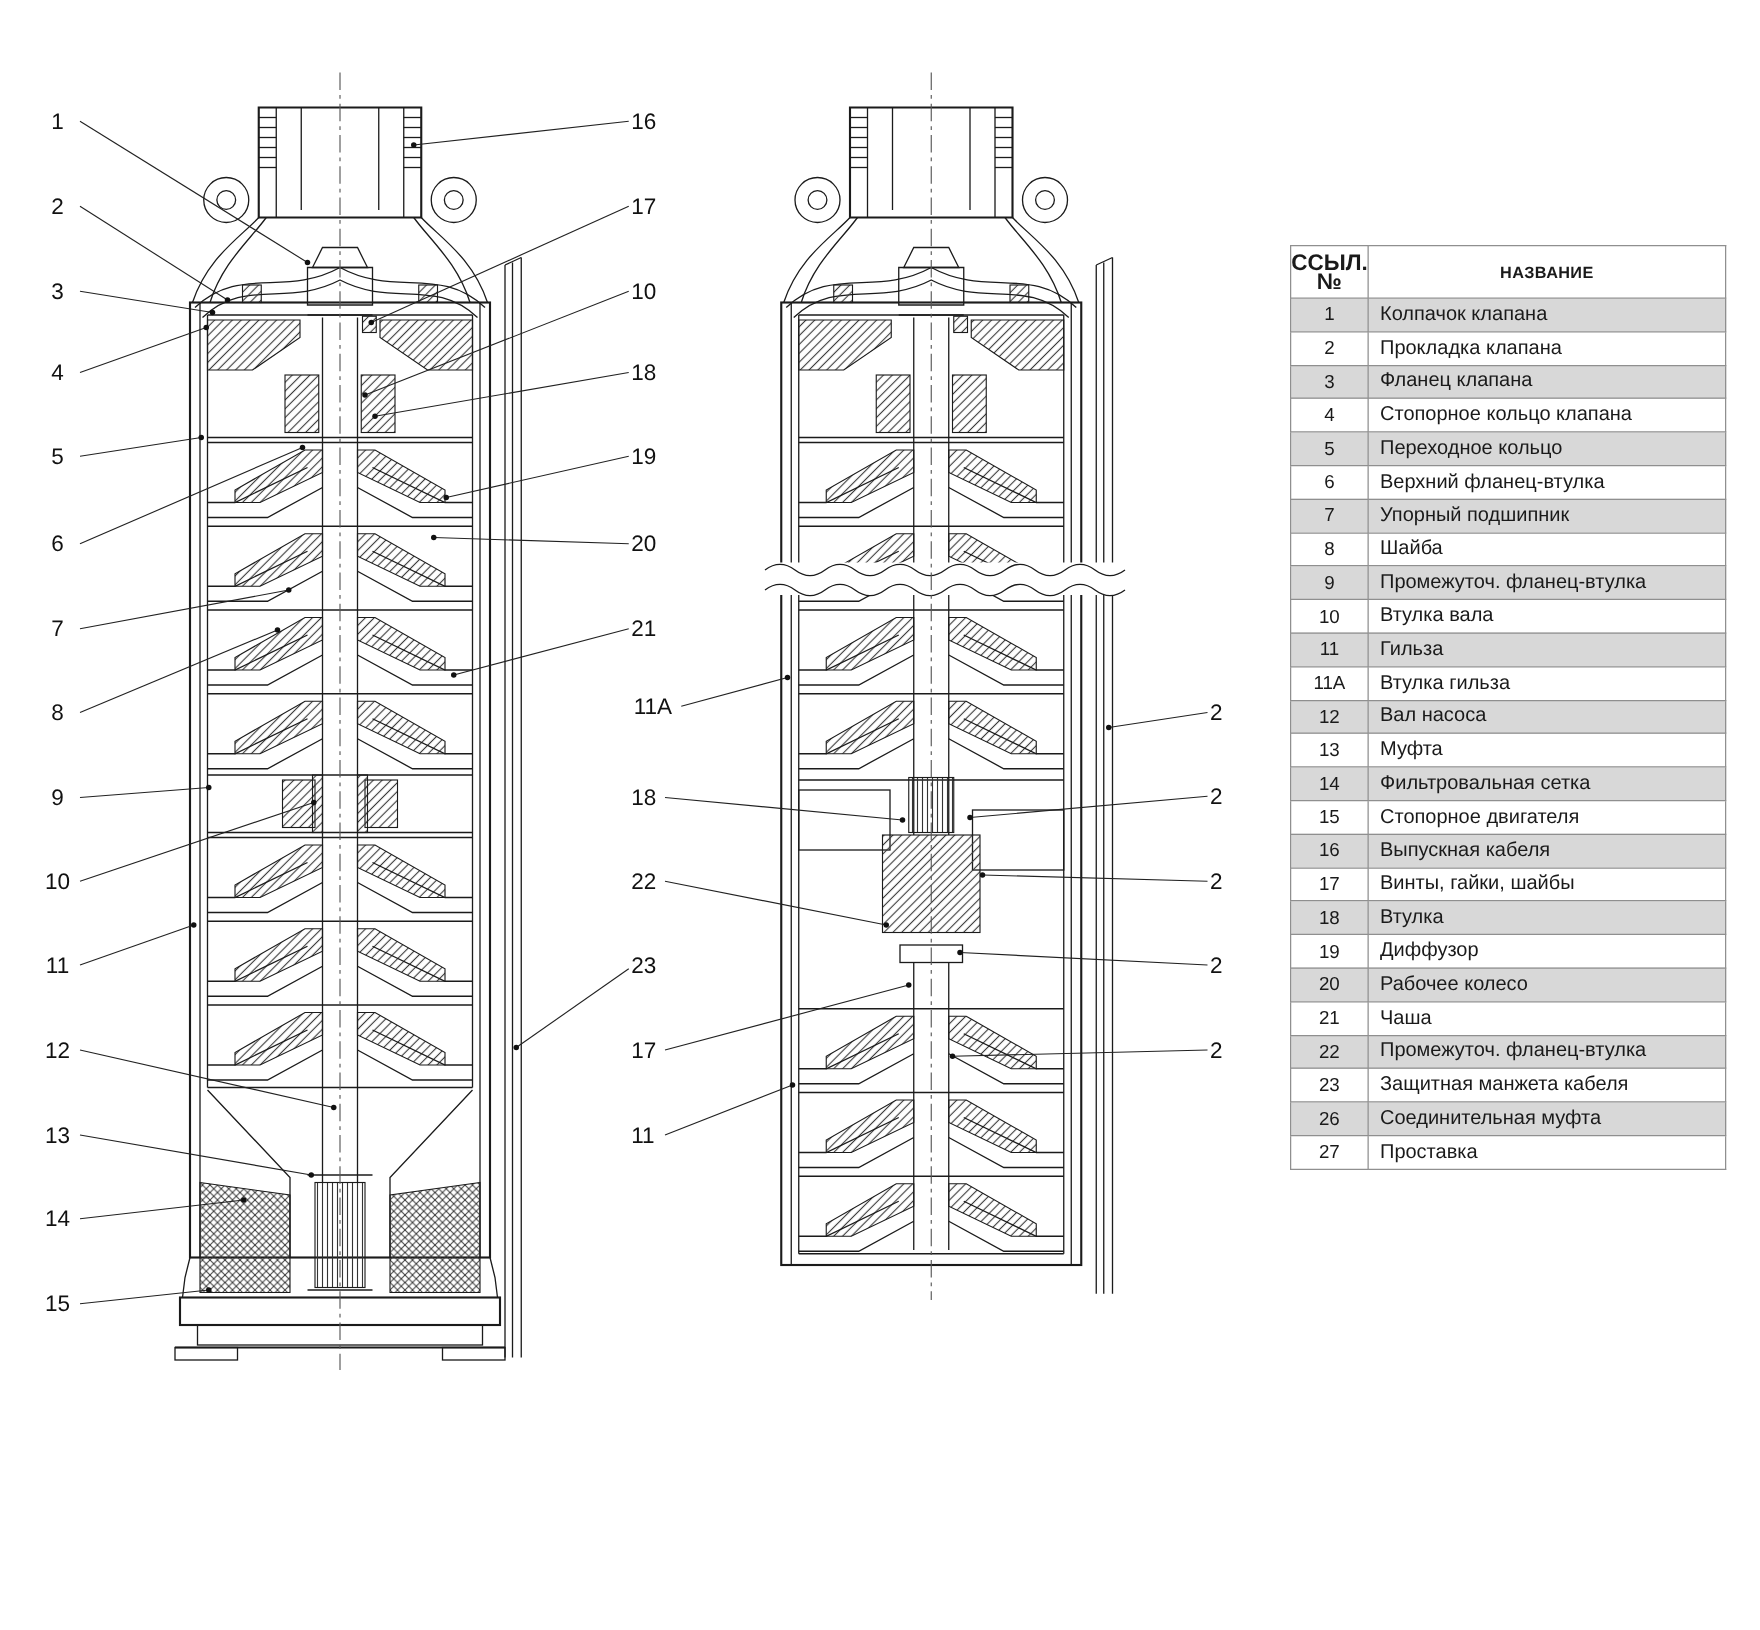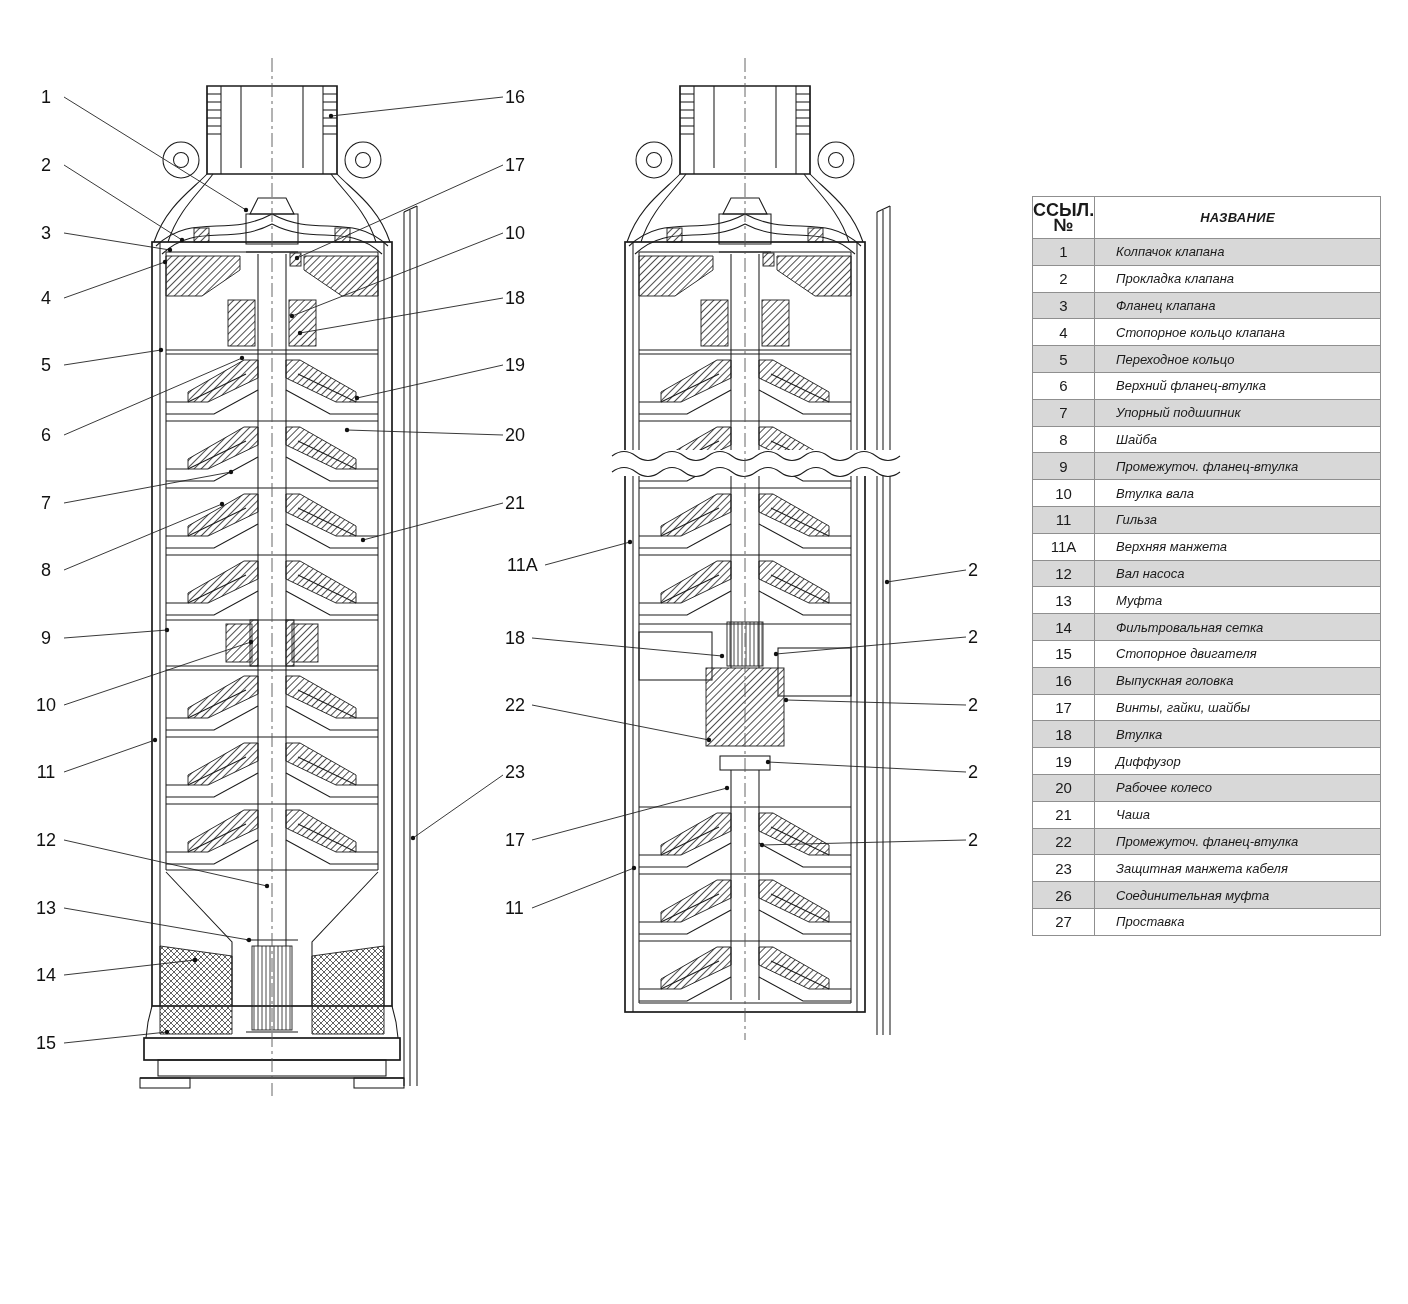--- a/index.html
+++ b/index.html
@@ -32,23 +32,23 @@
   table.parts-table {
     position:absolute; left:1032px; top:196px; width:349px;
     border-collapse:collapse; border:1.6px solid #3f3f3f; background:#fff;
     table-layout:fixed;
   }
   .parts-table th, .parts-table td {
     border:1px solid #8f8f8f; color:#1a1a1a; vertical-align:middle;
   }
   .parts-table thead th { height:42px; font-weight:bold; background:#fff; text-align:center; }
   th.ref-h { width:62px; font-size:18px; line-height:15px; }
-  th.nm-h  { font-size:13px; letter-spacing:0.3px;font-style:italic; }
+  th.nm-h  { font-size:13px; letter-spacing:0.3px; }
   td.ref   { width:62px; height:26.8px; text-align:center; font-size:15px; }
-  td.nm    { padding-left:21px; font-size:13px;font-style:italic; }
+  td.nm    { padding-left:9px; font-size:16px; }
   .parts-table tbody tr:nth-child(odd) { background:#d8d8d8; }
 </style>
 </head>
 <body>
 
 <div class="canvas">
 
   <svg class="lineart" width="1408" height="1304" viewBox="0 0 1408 1304">
     <defs>
       <pattern id="h45" patternUnits="userSpaceOnUse" width="5" height="5" patternTransform="rotate(45)">
@@ -366,41 +366,41 @@
       <tr>
           <td class="ref">10</td>
           <td class="nm">Втулка вала</td>
         </tr>
       <tr>
           <td class="ref">11</td>
           <td class="nm">Гильза</td>
         </tr>
       <tr>
           <td class="ref">11A</td>
-          <td class="nm">Верхняя манжета</td>
+          <td class="nm">Втулка гильза</td>
         </tr>
       <tr>
           <td class="ref">12</td>
           <td class="nm">Вал насоса</td>
         </tr>
       <tr>
           <td class="ref">13</td>
           <td class="nm">Муфта</td>
         </tr>
       <tr>
           <td class="ref">14</td>
           <td class="nm">Фильтровальная сетка</td>
         </tr>
       <tr>
           <td class="ref">15</td>
           <td class="nm">Стопорное двигателя</td>
         </tr>
       <tr>
           <td class="ref">16</td>
-          <td class="nm">Выпускная головка</td>
+          <td class="nm">Выпускная кабеля</td>
         </tr>
       <tr>
           <td class="ref">17</td>
           <td class="nm">Винты, гайки, шайбы</td>
         </tr>
       <tr>
           <td class="ref">18</td>
           <td class="nm">Втулка</td>
         </tr>
       <tr>

